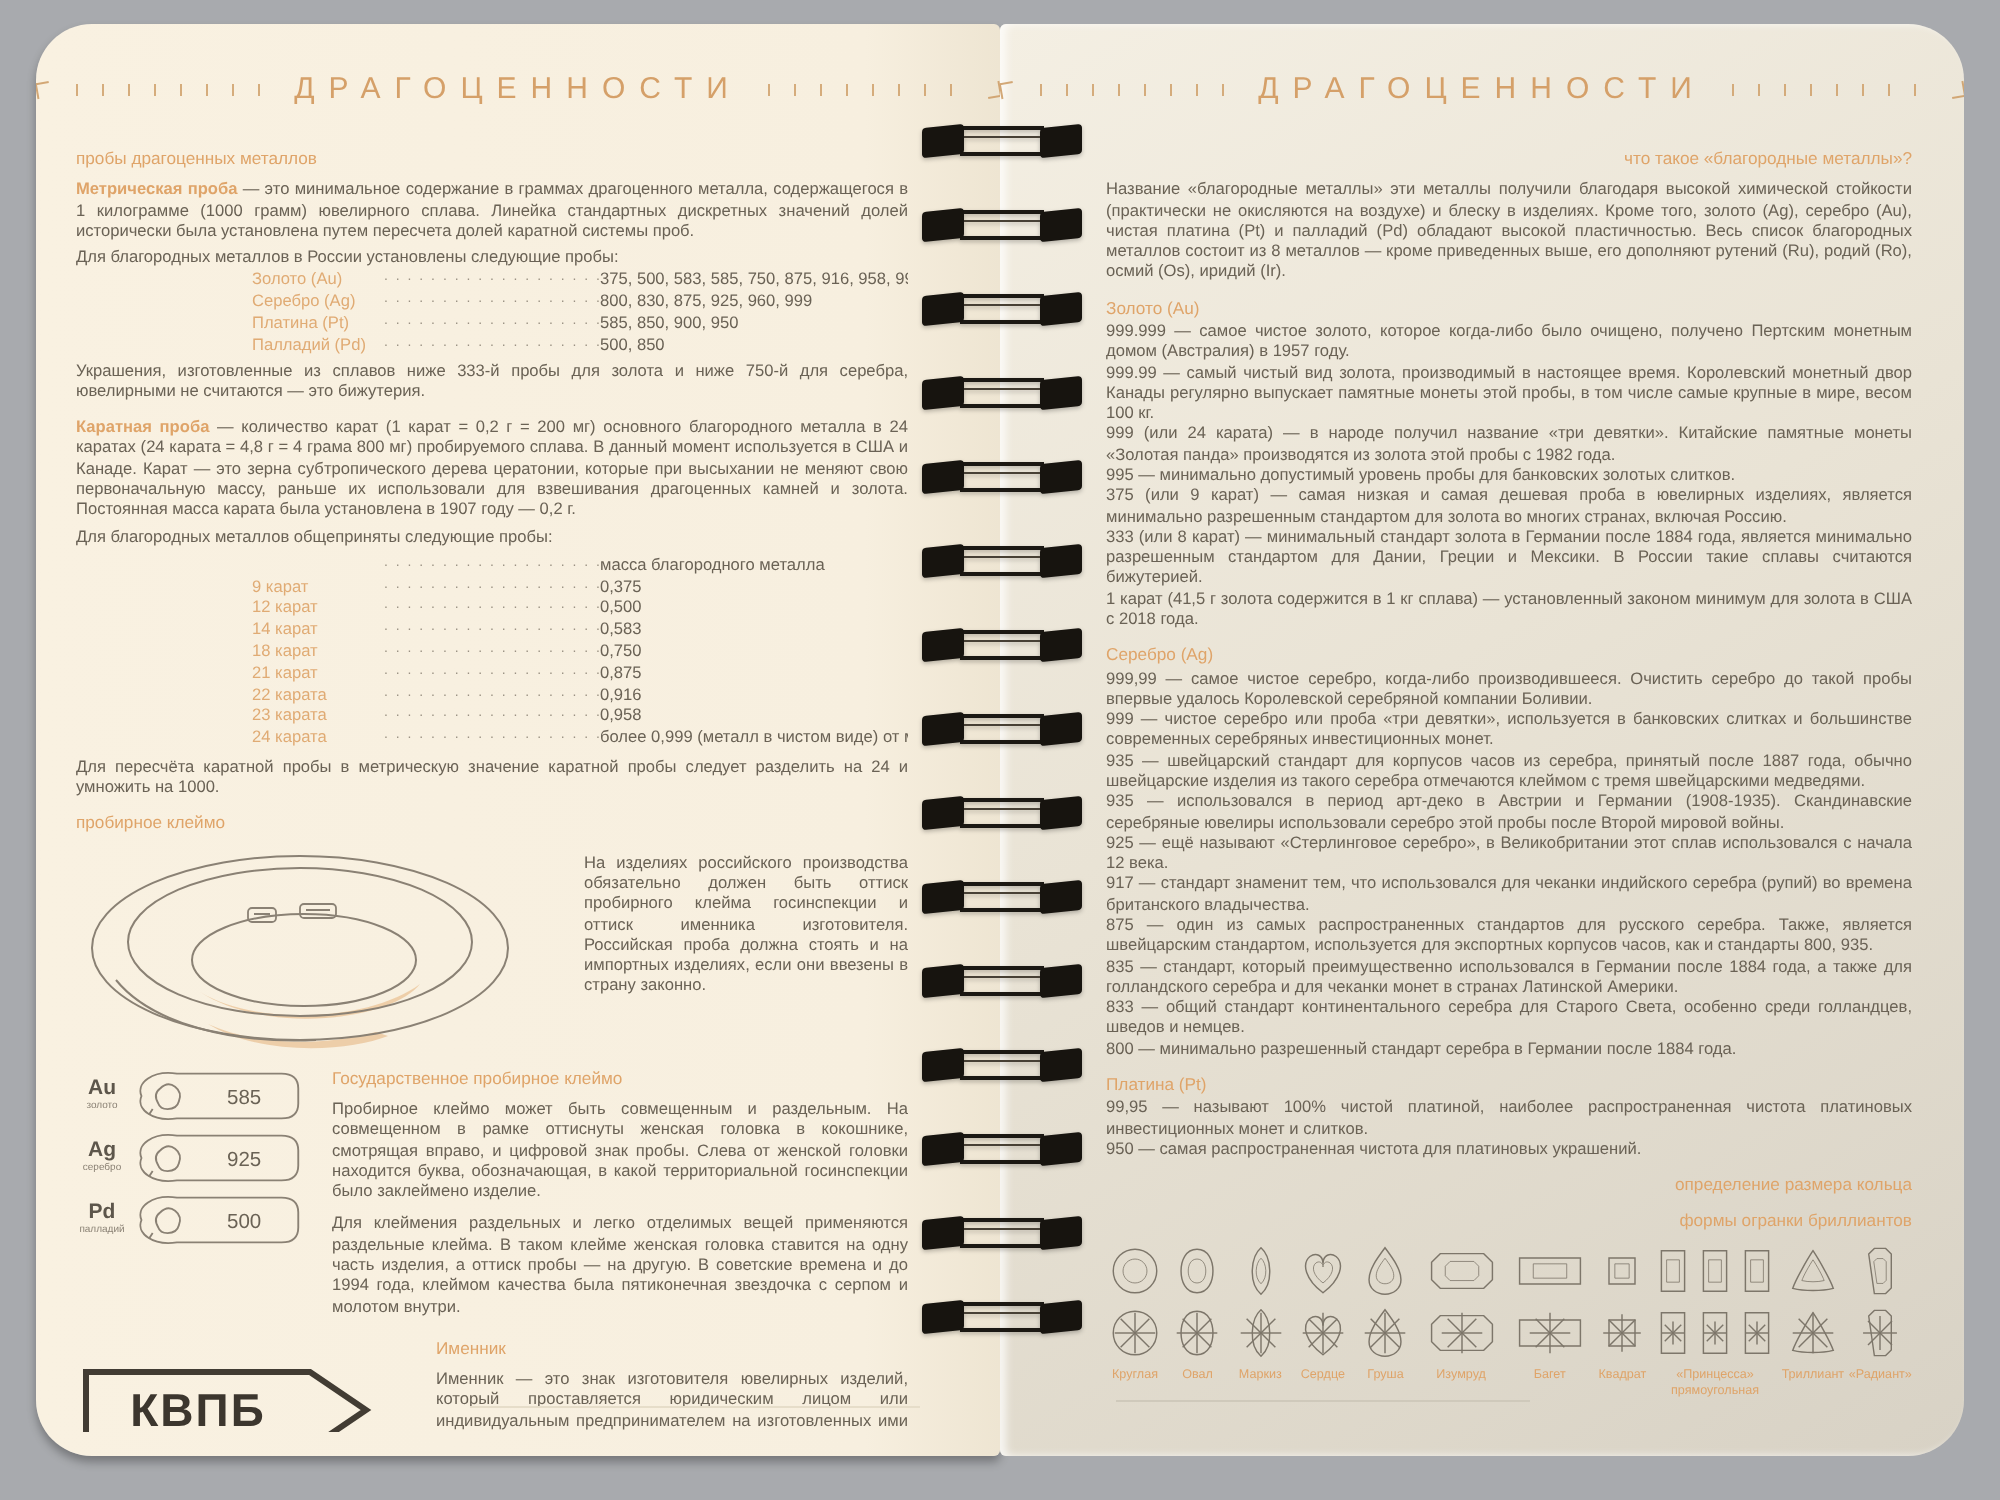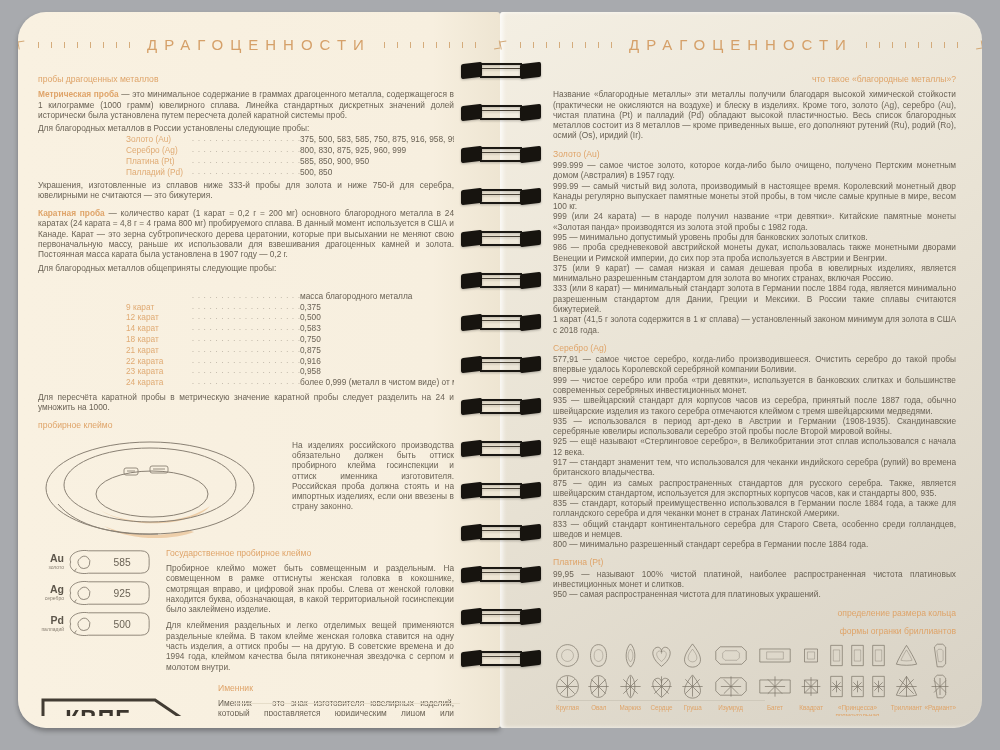--- a/index.html
+++ b/index.html
@@ -38,21 +38,21 @@
   .lrow .dots{overflow:hidden;white-space:nowrap;color:#9a9183;font-size:7px;}
   .lrow .dots::after{content:". . . . . . . . . . . . . . . . . . . . . . . . . . . . . . . . . . . . . .";letter-spacing:1px;}
   .lrow .lv{white-space:nowrap;}
 
   .twocol{display:grid;grid-template-columns:240px 1fr;column-gap:14px;align-items:start;}
   .twocol-stamps{display:grid;grid-template-columns:118px 1fr;column-gap:10px;align-items:start;}
   .twocol-name{display:grid;grid-template-columns:170px 1fr;column-gap:10px;align-items:start;}
 
   .ringsvg{width:232px;height:104px;}
   .stamprow{display:flex;align-items:center;margin-bottom:3px;}
-  .stamp-sym{width:26px;text-align:right;line-height:1;}
+  .stamp-sym{width:26px;text-align:center;line-height:1;}
   .stamp-sym b{font-size:10.5px;color:#5d564b;display:block;}
   .stamp-sym i{font-style:normal;font-size:5px;color:#8a8174;display:block;margin-top:1px;}
   .stampsvg{width:90px;height:28px;}
   .stampnum{font-size:11px;fill:#6a6255;}
   .kvpb{width:152px;height:52px;margin-top:10px;}
   .kvpbtxt{font-size:23px;font-weight:bold;letter-spacing:1px;fill:#3c362e;}
 
   .cuts{display:flex;justify-content:space-between;align-items:flex-start;}
   .cut{display:flex;flex-direction:column;align-items:center;}
   .cut .views{display:flex;flex-direction:column;align-items:center;gap:2px;}
@@ -106,21 +106,21 @@
               <span class="ll">Палладий (Pd)</span>
               <span class="dots"></span>
               <span class="lv">500, 850</span>
             </div>
           </div>
         <p style="margin-top:2px;">Украшения, изготовленные из сплавов ниже 333-й пробы для золота и ниже 750-й для серебра, ювелирными не считаются — это бижутерия.</p>
       </div>
 
       <div class="sec">
         <p><span class="term">Каратная проба</span><span> — количество карат (1 карат = 0,2 г = 200 мг) основного благородного металла в 24 каратах (24 карата = 4,8 г = 4 грама 800 мг) пробируемого сплава. В данный момент используется в США и Канаде. Карат — это зерна субтропического дерева цератонии, которые при высыхании не меняют свою первоначальную массу, раньше их использовали для взвешивания драгоценных камней и золота. Постоянная масса карата была установлена в 1907 году — 0,2 г.</span></p>
-        <p style="margin-bottom:18px;">Для благородных металлов общеприняты следующие пробы:</p>
+        <p style="margin-bottom:4px;">Для благородных металлов общеприняты следующие пробы:</p>
         <div id="karat-list">
             <div class="lrow">
               <span class="ll"></span>
               <span class="dots"></span>
               <span class="lv">масса благородного металла</span>
             </div>
             <div class="lrow">
               <span class="ll">9 карат</span>
               <span class="dots"></span>
               <span class="lv">0,375</span>
@@ -267,31 +267,30 @@
       <div class="sec-label right">что такое «благородные металлы»?</div>
       <p style="margin-bottom:8px;">Название «благородные металлы» эти металлы получили благодаря высокой химической стойкости (практически не окисляются на воздухе) и блеску в изделиях. Кроме того, золото (Ag), серебро (Au), чистая платина (Pt) и палладий (Pd) обладают высокой пластичностью. Весь список благородных металлов состоит из 8 металлов — кроме приведенных выше, его дополняют рутений (Ru), родий (Ro), осмий (Os), иридий (Ir).</p>
 
       <div class="sec">
         <div class="sec-label" style="margin-bottom:1px;">Золото (Au)</div>
         <div id="gold-list">
             <p class="entry">999.999 — самое чистое золото, которое когда-либо было очищено, получено Пертским монетным домом (Австралия) в 1957 году.</p>
             <p class="entry">999.99 — самый чистый вид золота, производимый в настоящее время. Королевский монетный двор Канады регулярно выпускает памятные монеты этой пробы, в том числе самые крупные в мире, весом 100 кг.</p>
             <p class="entry">999 (или 24 карата) — в народе получил название «три девятки». Китайские памятные монеты «Золотая панда» производятся из золота этой пробы с 1982 года.</p>
             <p class="entry">995 — минимально допустимый уровень пробы для банковских золотых слитков.</p>
-            <p class="entry">986 — проба средневековой австрийской монеты дукат, использовалась также монетными дворами Венеции и Римской империи, до сих пор эта проба используется в Австрии и Венгрии.</p>
             <p class="entry">375 (или 9 карат) — самая низкая и самая дешевая проба в ювелирных изделиях, является минимально разрешенным стандартом для золота во многих странах, включая Россию.</p>
             <p class="entry">333 (или 8 карат) — минимальный стандарт золота в Германии после 1884 года, является минимально разрешенным стандартом для Дании, Греции и Мексики. В России такие сплавы считаются бижутерией.</p>
             <p class="entry">1 карат (41,5 г золота содержится в 1 кг сплава) — установленный законом минимум для золота в США с 2018 года.</p>
           </div>
       </div>
 
       <div class="sec">
         <div class="sec-label" style="margin-bottom:1px;">Серебро (Ag)</div>
         <div id="silver-list">
-            <p class="entry">577,91 — самое чистое серебро, когда-либо производившееся. Очистить серебро до такой пробы впервые удалось Королевской серебряной компании Боливии.</p>
+            <p class="entry">999,99 — самое чистое серебро, когда-либо производившееся. Очистить серебро до такой пробы впервые удалось Королевской серебряной компании Боливии.</p>
             <p class="entry">999 — чистое серебро или проба «три девятки», используется в банковских слитках и большинстве современных серебряных инвестиционных монет.</p>
             <p class="entry">935 — швейцарский стандарт для корпусов часов из серебра, принятый после 1887 года, обычно швейцарские изделия из такого серебра отмечаются клеймом с тремя швейцарскими медведями.</p>
             <p class="entry">935 — использовался в период арт-деко в Австрии и Германии (1908-1935). Скандинавские серебряные ювелиры использовали серебро этой пробы после Второй мировой войны.</p>
             <p class="entry">925 — ещё называют «Стерлинговое серебро», в Великобритании этот сплав использовался с начала 12 века.</p>
             <p class="entry">917 — стандарт знаменит тем, что использовался для чеканки индийского серебра (рупий) во времена британского владычества.</p>
             <p class="entry">875 — один из самых распространенных стандартов для русского серебра. Также, является швейцарским стандартом, используется для экспортных корпусов часов, как и стандарты 800, 935.</p>
             <p class="entry">835 — стандарт, который преимущественно использовался в Германии после 1884 года, а также для голландского серебра и для чеканки монет в странах Латинской Америки.</p>
             <p class="entry">833 — общий стандарт континентального серебра для Старого Света, особенно среди голландцев, шведов и немцев.</p>
             <p class="entry">800 — минимально разрешенный стандарт серебра в Германии после 1884 года.</p>
           </div>

